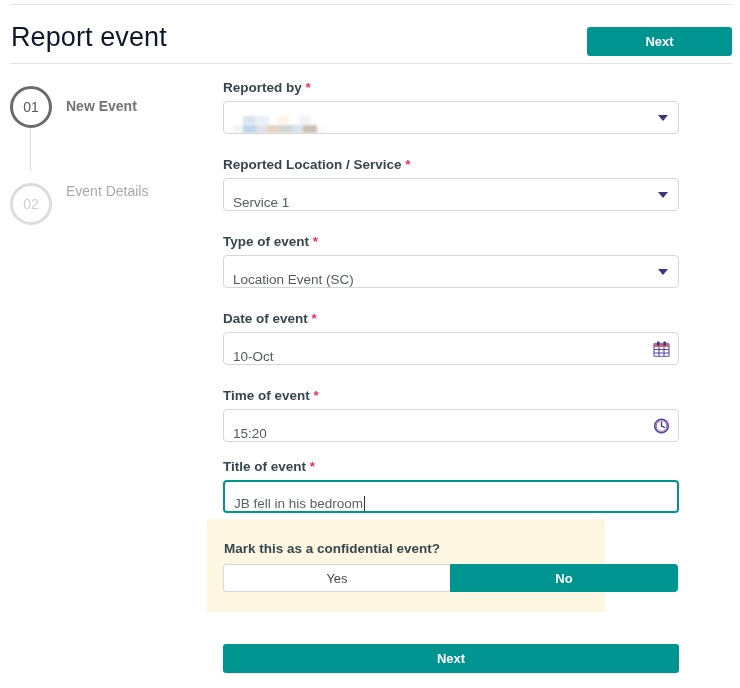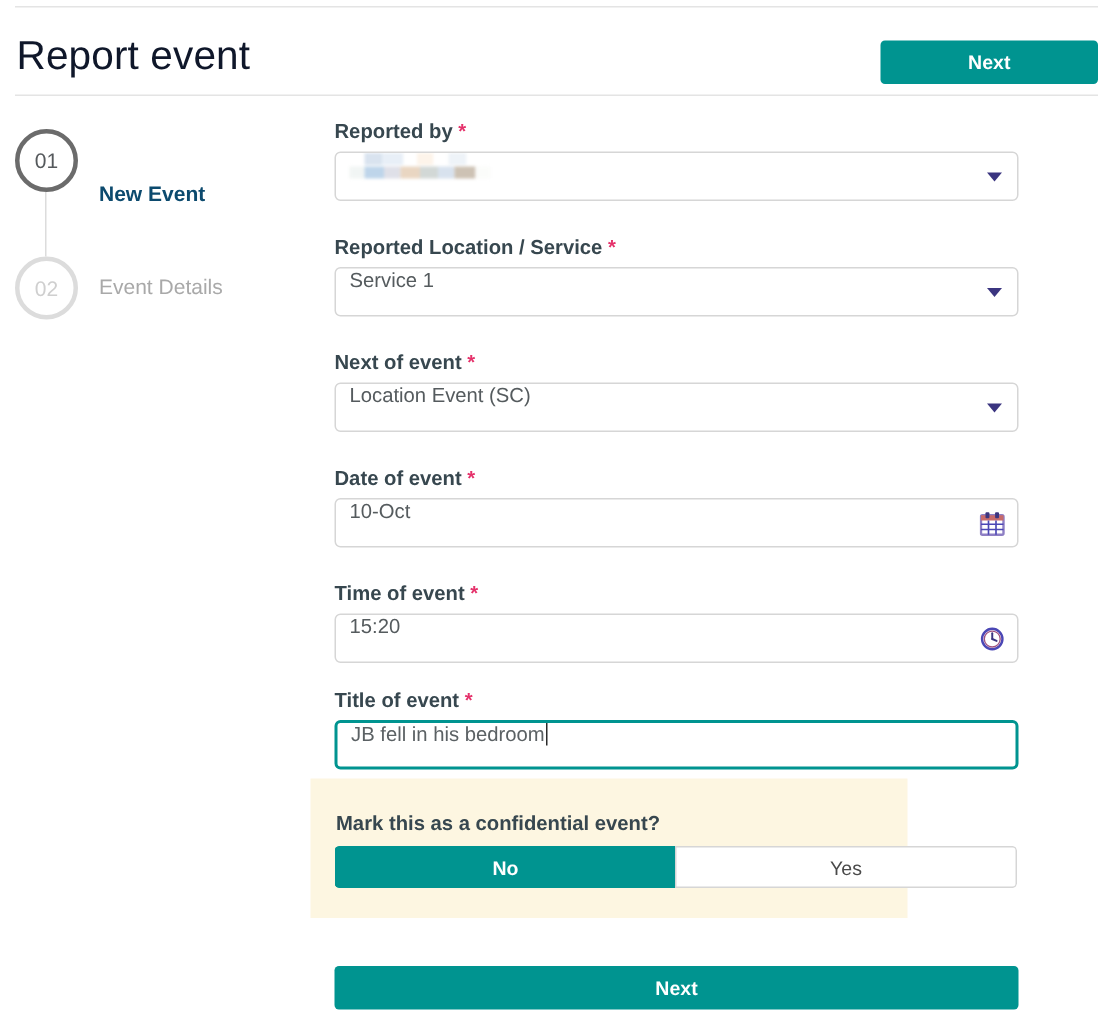--- a/index.html
+++ b/index.html
@@ -82,31 +82,31 @@
     font-size: 14px;
     background: #ffffff;
     z-index: 2;
   }
   .step-1 .step-circle {
     top: 6px;
     border: 3px solid #6b6b6b;
     color: #55595c;
   }
   .step-2 .step-circle {
-    top: 6px;
+    top: 18px;
     border: 3px solid #dcdcdc;
     color: #cfcfcf;
   }
   .step-label {
     position: absolute;
     left: 66px;
     font-size: 14px;
     white-space: nowrap;
   }
-  .step-1 .step-label { top: 18px; color: #0c4a6e; font-weight: 600; margin-top: 23px; }
+  .step-1 .step-label { top: 18px; color: #737373; font-weight: 600; }
   .step-2 .step-label { top: 18px; color: #a9a9a9; }
   .step-connector {
     position: absolute;
     left: 30px; top: 48px;
     width: 1px; height: 43px;
     background: #dcdcdc;
     z-index: 1;
   }
 
   
@@ -126,21 +126,21 @@
   .req { color: #e5326b; font-weight: bold; }
 
   .control {
     position: relative;
     width: 456px;
     height: 33px;
     border: 1px solid #d6d6d6;
     border-radius: 4px;
     background: #ffffff;
     display: flex;
-    align-items: flex-start;
+    align-items: flex-end;
     padding: 0 30px 0 9px;
     font-size: 13.5px;
     color: #555b5e;
     cursor: pointer;
     overflow: hidden;
   }
   .control.focused {
     border: 2px solid #009490;
     color: #5b6164;
   }
@@ -315,21 +315,21 @@
     <div class="control">
       <span>Service 1</span>
       <span class="dd-arrow"></span>
     </div>
   </div>
 
   <div class="spacer-22"></div>
 
   <div class="field">
     <label class="field-label">
-      <span>Next of event</span>
+      <span>Type of event</span>
       <span class="req">*</span>
     </label>
     <div class="control">
       <span>Location Event (SC)</span>
       <span class="dd-arrow"></span>
     </div>
   </div>
 
   <div class="spacer-22"></div>
 
@@ -388,18 +388,18 @@
       <span>JB fell in his bedroom</span>
         <span class="caret"></span>
     </div>
   </div>
 
 </div>
 
 <div class="confidential-panel">
   <div class="confidential-label">Mark this as a confidential event?</div>
   <div class="toggle-group">
+    <div class="toggle-btn">Yes</div>
     <div class="toggle-btn active">No</div>
-    <div class="toggle-btn">Yes</div>
   </div>
 </div>
 
 <button class="bottom-next-btn">Next</button>
 
 </body></html>

